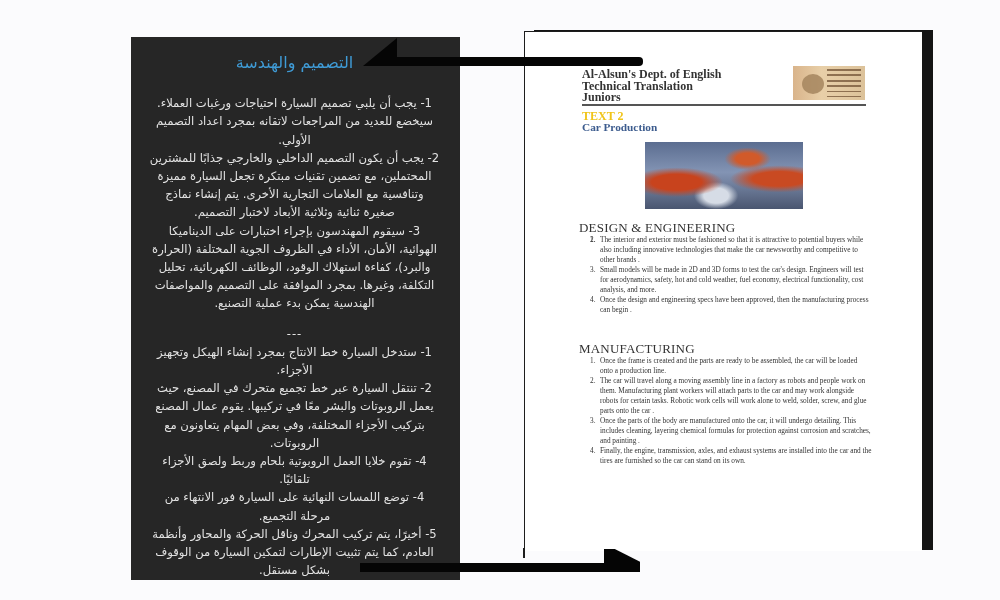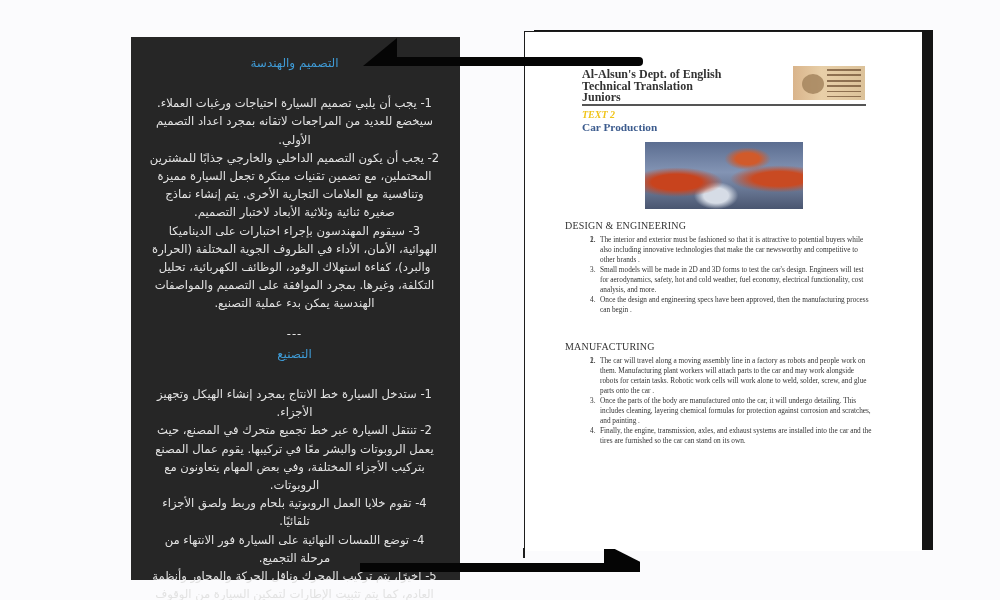--- a/index.html
+++ b/index.html
@@ -10,21 +10,21 @@
   }
   
   .ar-panel {
     position:absolute; left:131px; top:37px; width:329px; height:543px;
     background:#262626; color:#e2e2e2;
     box-sizing:border-box; padding:14px 20px 0 18px;
     direction:rtl; text-align:center;
     font-family: "DejaVu Sans", sans-serif;
     font-size:11.6px; line-height:18.2px;
   }
-  .ar-heading { color:#3f9bd6; font-size:12px; margin:3px 0 22px 0; }
+  .ar-heading { color:#3f9bd6; font-size:16px; margin:3px 0 22px 0; }
   .ar-heading.second { margin:2px 0 22px 0; }
   .ar-item { margin:0; }
   .ar-sep { margin:12px 0 0 0; color:#e2e2e2; letter-spacing:1px; }
 
   
   .doc-shadow {
     position:absolute; left:534px; top:30px; width:399px; height:520px;
     background:#141414;
   }
   .doc-page {
@@ -36,32 +36,32 @@
   }
   .doc-header { position:absolute; left:57px; top:37px; font-size:12px; line-height:11.5px; color:#333; font-weight:bold; }
   .doc-emblem {
     position:absolute; left:268px; top:34px; width:72px; height:34px;
     background:linear-gradient(90deg,#d9b48b 0%,#e8cfa8 40%,#dcc29a 100%);
   }
   .emblem-seal { position:absolute; left:9px; top:8px; width:22px; height:20px; border-radius:50%; background:#a4855e; opacity:.85; }
   .emblem-script { position:absolute; right:4px; top:3px; width:34px; height:28px;
     background:repeating-linear-gradient(180deg,#6a4a2e 0 1.5px,transparent 1.5px 5.5px); opacity:.7; }
   .doc-rule { position:absolute; left:57px; top:72px; width:284px; height:2px; background:#555; }
-  .doc-textnum { position:absolute; left:57px; top:77px; font-size:10px; font-weight:bold; color:#f0c419;font-style:italic; }
+  .doc-textnum { position:absolute; left:57px; top:77px; font-size:12px; font-weight:bold; color:#f0c419; }
   .doc-title { position:absolute; left:57px; top:89px; font-size:11.3px; font-weight:bold; color:#3d5c8e;font-family:Liberation Serif, serif; }
   .doc-photo {
     position:absolute; left:120px; top:110px; width:158px; height:67px;
     background:
       radial-gradient(ellipse at 20% 60%, #c8431d 0 14%, transparent 26%),
       radial-gradient(ellipse at 85% 55%, #c94a22 0 14%, transparent 26%),
       radial-gradient(ellipse at 65% 25%, #d15a2a 0 8%, transparent 16%),
       radial-gradient(ellipse at 45% 80%, #d6dce6 0 10%, transparent 18%),
       linear-gradient(180deg,#5b6d90 0%,#8394b4 45%,#4a5670 100%);
   }
-  .doc-section { position:absolute; left:40px; font-size:10px; color:#333; letter-spacing:.2px;font-family:Liberation Serif, serif; }
+  .doc-section { position:absolute; left:54px; font-size:13px; color:#333; letter-spacing:.2px;font-family:Liberation Serif, serif; }
   .doc-list { position:absolute; left:57px; width:290px; margin:0; padding:0; list-style:none; font-size:7.3px; line-height:10px; color:#333; }
   .doc-list li { position:relative; padding-left:18px; margin-bottom:0; }
   .doc-list li .num { position:absolute; left:8px; top:0; }
 
   
   .arrow-top-bar { position:absolute; left:392px; top:57px; width:251px; height:9px; background:#050505; border-radius:0 4px 4px 0; }
   .arrow-top-head { position:absolute; left:363px; top:38px; width:0; height:0;
     border-top:28px solid transparent; border-right:34px solid #050505; border-bottom:0 solid transparent; }
   .arrow-bot-bar { position:absolute; left:360px; top:563px; width:250px; height:9px; background:#050505; }
   .arrow-bot-head2 { position:absolute; left:604px; top:549px; width:36px; height:23px; background:#050505;
@@ -70,21 +70,20 @@
 </style>
 </head>
 <body>
 
 <div class="ar-panel">
   <div class="ar-heading">التصميم والهندسة</div>
   <p class="ar-item">1- يجب أن يلبي تصميم السيارة احتياجات ورغبات العملاء. سيخضع للعديد من المراجعات لاتقانه بمجرد اعداد التصميم الأولي.</p>
   <p class="ar-item">2- يجب أن يكون التصميم الداخلي والخارجي جذابًا للمشترين المحتملين، مع تضمين تقنيات مبتكرة تجعل السيارة مميزة وتنافسية مع العلامات التجارية الأخرى. يتم إنشاء نماذج صغيرة ثنائية وثلاثية الأبعاد لاختبار التصميم.</p>
   <p class="ar-item">3- سيقوم المهندسون بإجراء اختبارات على الديناميكا الهوائية، الأمان، الأداء في الظروف الجوية المختلفة (الحرارة والبرد)، كفاءة استهلاك الوقود، الوظائف الكهربائية، تحليل التكلفة، وغيرها. بمجرد الموافقة على التصميم والمواصفات الهندسية يمكن بدء عملية التصنيع.</p>
   <div class="ar-sep">---</div>
-  <div class="ar-heading second">التصنيع</div>
   <p class="ar-item">1- ستدخل السيارة خط الانتاج بمجرد إنشاء الهيكل وتجهيز الأجزاء.</p>
   <p class="ar-item">2- تنتقل السيارة عبر خط تجميع متحرك في المصنع، حيث يعمل الروبوتات والبشر معًا في تركيبها. يقوم عمال المصنع بتركيب الأجزاء المختلفة، وفي بعض المهام يتعاونون مع الروبوتات.</p>
   <p class="ar-item">4- تقوم خلايا العمل الروبوتية بلحام وربط ولصق الأجزاء تلقائيًا.</p>
   <p class="ar-item">4- توضع اللمسات النهائية على السيارة فور الانتهاء من مرحلة التجميع.</p>
   <p class="ar-item">5- أخيرًا، يتم تركيب المحرك وناقل الحركة والمحاور وأنظمة العادم، كما يتم تثبيت الإطارات لتمكين السيارة من الوقوف بشكل مستقل.</p>
 </div>
 
 <div class="doc-shadow"></div>
 <div class="doc-page">
   <div class="doc-header">
@@ -104,21 +103,21 @@
   <div class="doc-section" style="top:188px;">DESIGN &amp; ENGINEERING</div>
   <ol class="doc-list" style="top:203px;">
     <li><span class="num">1.</span></li>
     <li><span class="num">2.</span><span>The interior and exterior must be fashioned so that it is attractive to potential buyers while also including innovative technologies that make the car newsworthy and competitive to other brands .</span></li>
     <li><span class="num">3.</span><span>Small models will be made in 2D and 3D forms to test the car's design. Engineers will test for aerodynamics, safety, hot and cold weather, fuel economy, electrical functionality, cost analysis, and more.</span></li>
     <li><span class="num">4.</span><span>Once the design and engineering specs have been approved, then the manufacturing process can begin .</span></li>
   </ol>
 
   <div class="doc-section" style="top:309px;">MANUFACTURING</div>
   <ol class="doc-list" style="top:324px;">
-    <li><span class="num">1.</span></li>
+    <li><span class="num">1.</span><span>Once the frame is created and the parts are ready to be assembled, the car will be loaded onto a production line.</span></li>
     <li><span class="num">2.</span><span>The car will travel along a moving assembly line in a factory as robots and people work on them. Manufacturing plant workers will attach parts to the car and may work alongside robots for certain tasks. Robotic work cells will work alone to weld, solder, screw, and glue parts onto the car .</span></li>
     <li><span class="num">3.</span><span>Once the parts of the body are manufactured onto the car, it will undergo detailing. This includes cleaning, layering chemical formulas for protection against corrosion and scratches, and painting .</span></li>
     <li><span class="num">4.</span><span>Finally, the engine, transmission, axles, and exhaust systems are installed into the car and the tires are furnished so the car can stand on its own.</span></li>
   </ol>
 </div>
 <div class="page-stub"></div>
 
 <div class="arrow-top-head"></div>
 <div class="arrow-top-bar"></div>
 <div class="arrow-bot-bar"></div>

